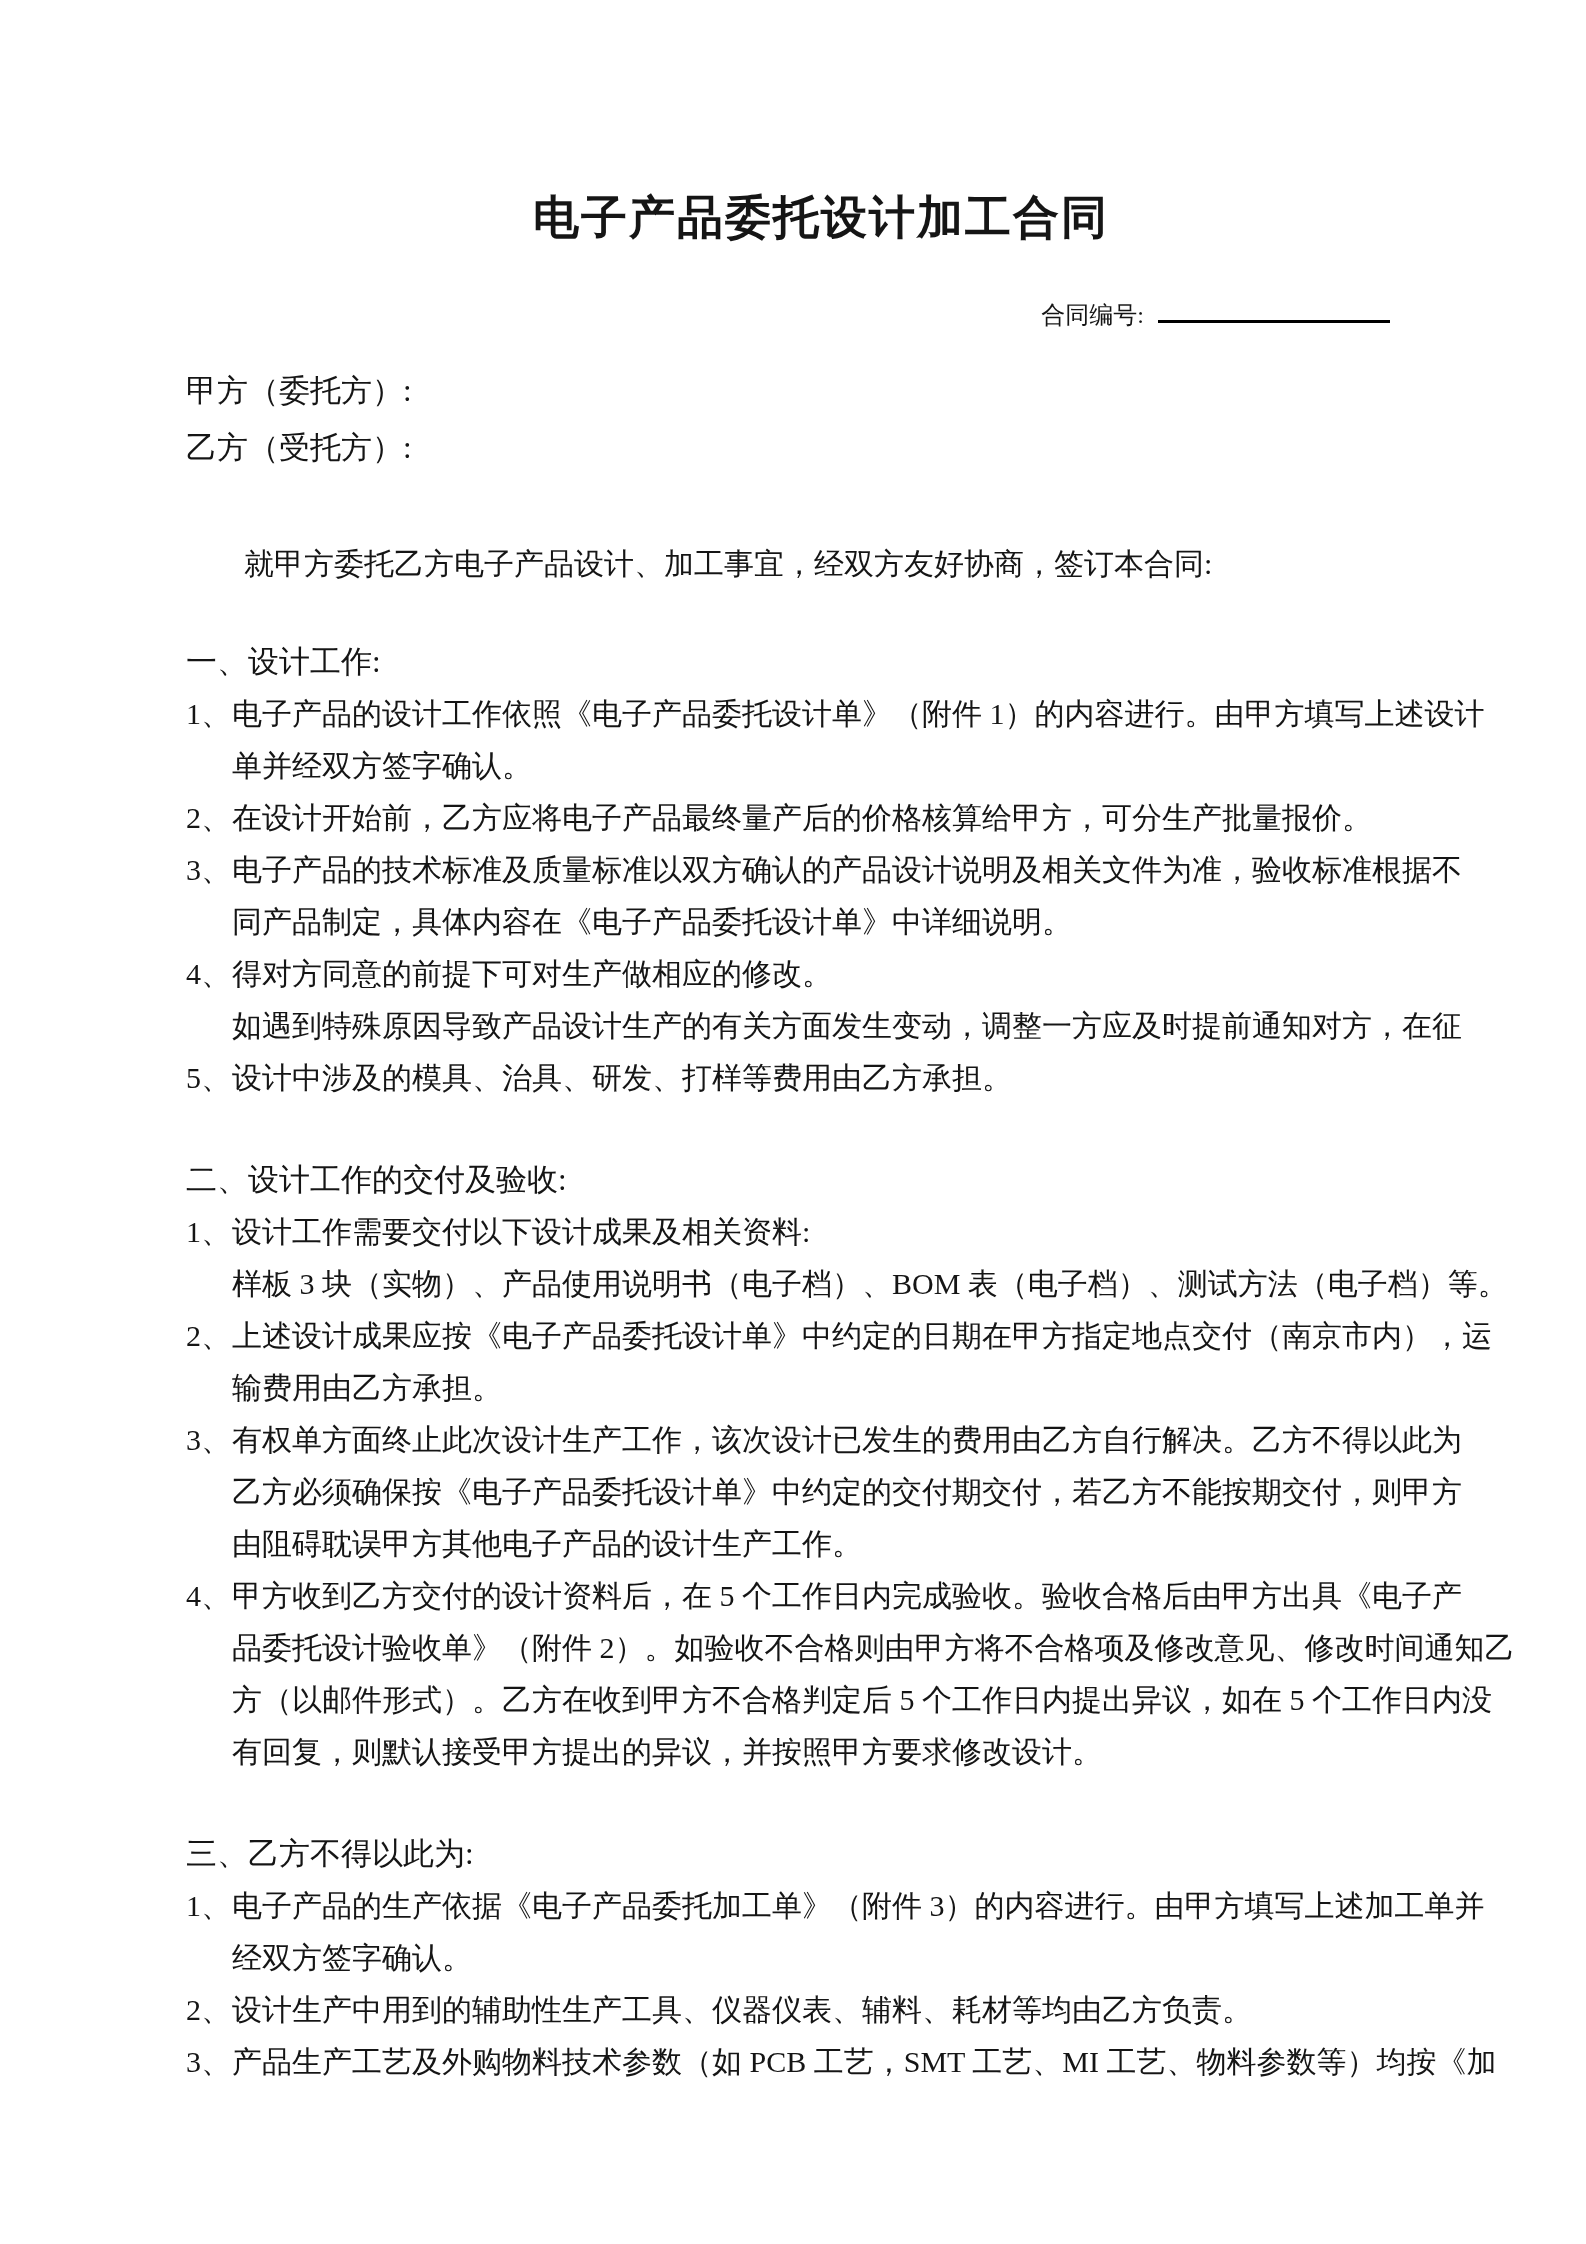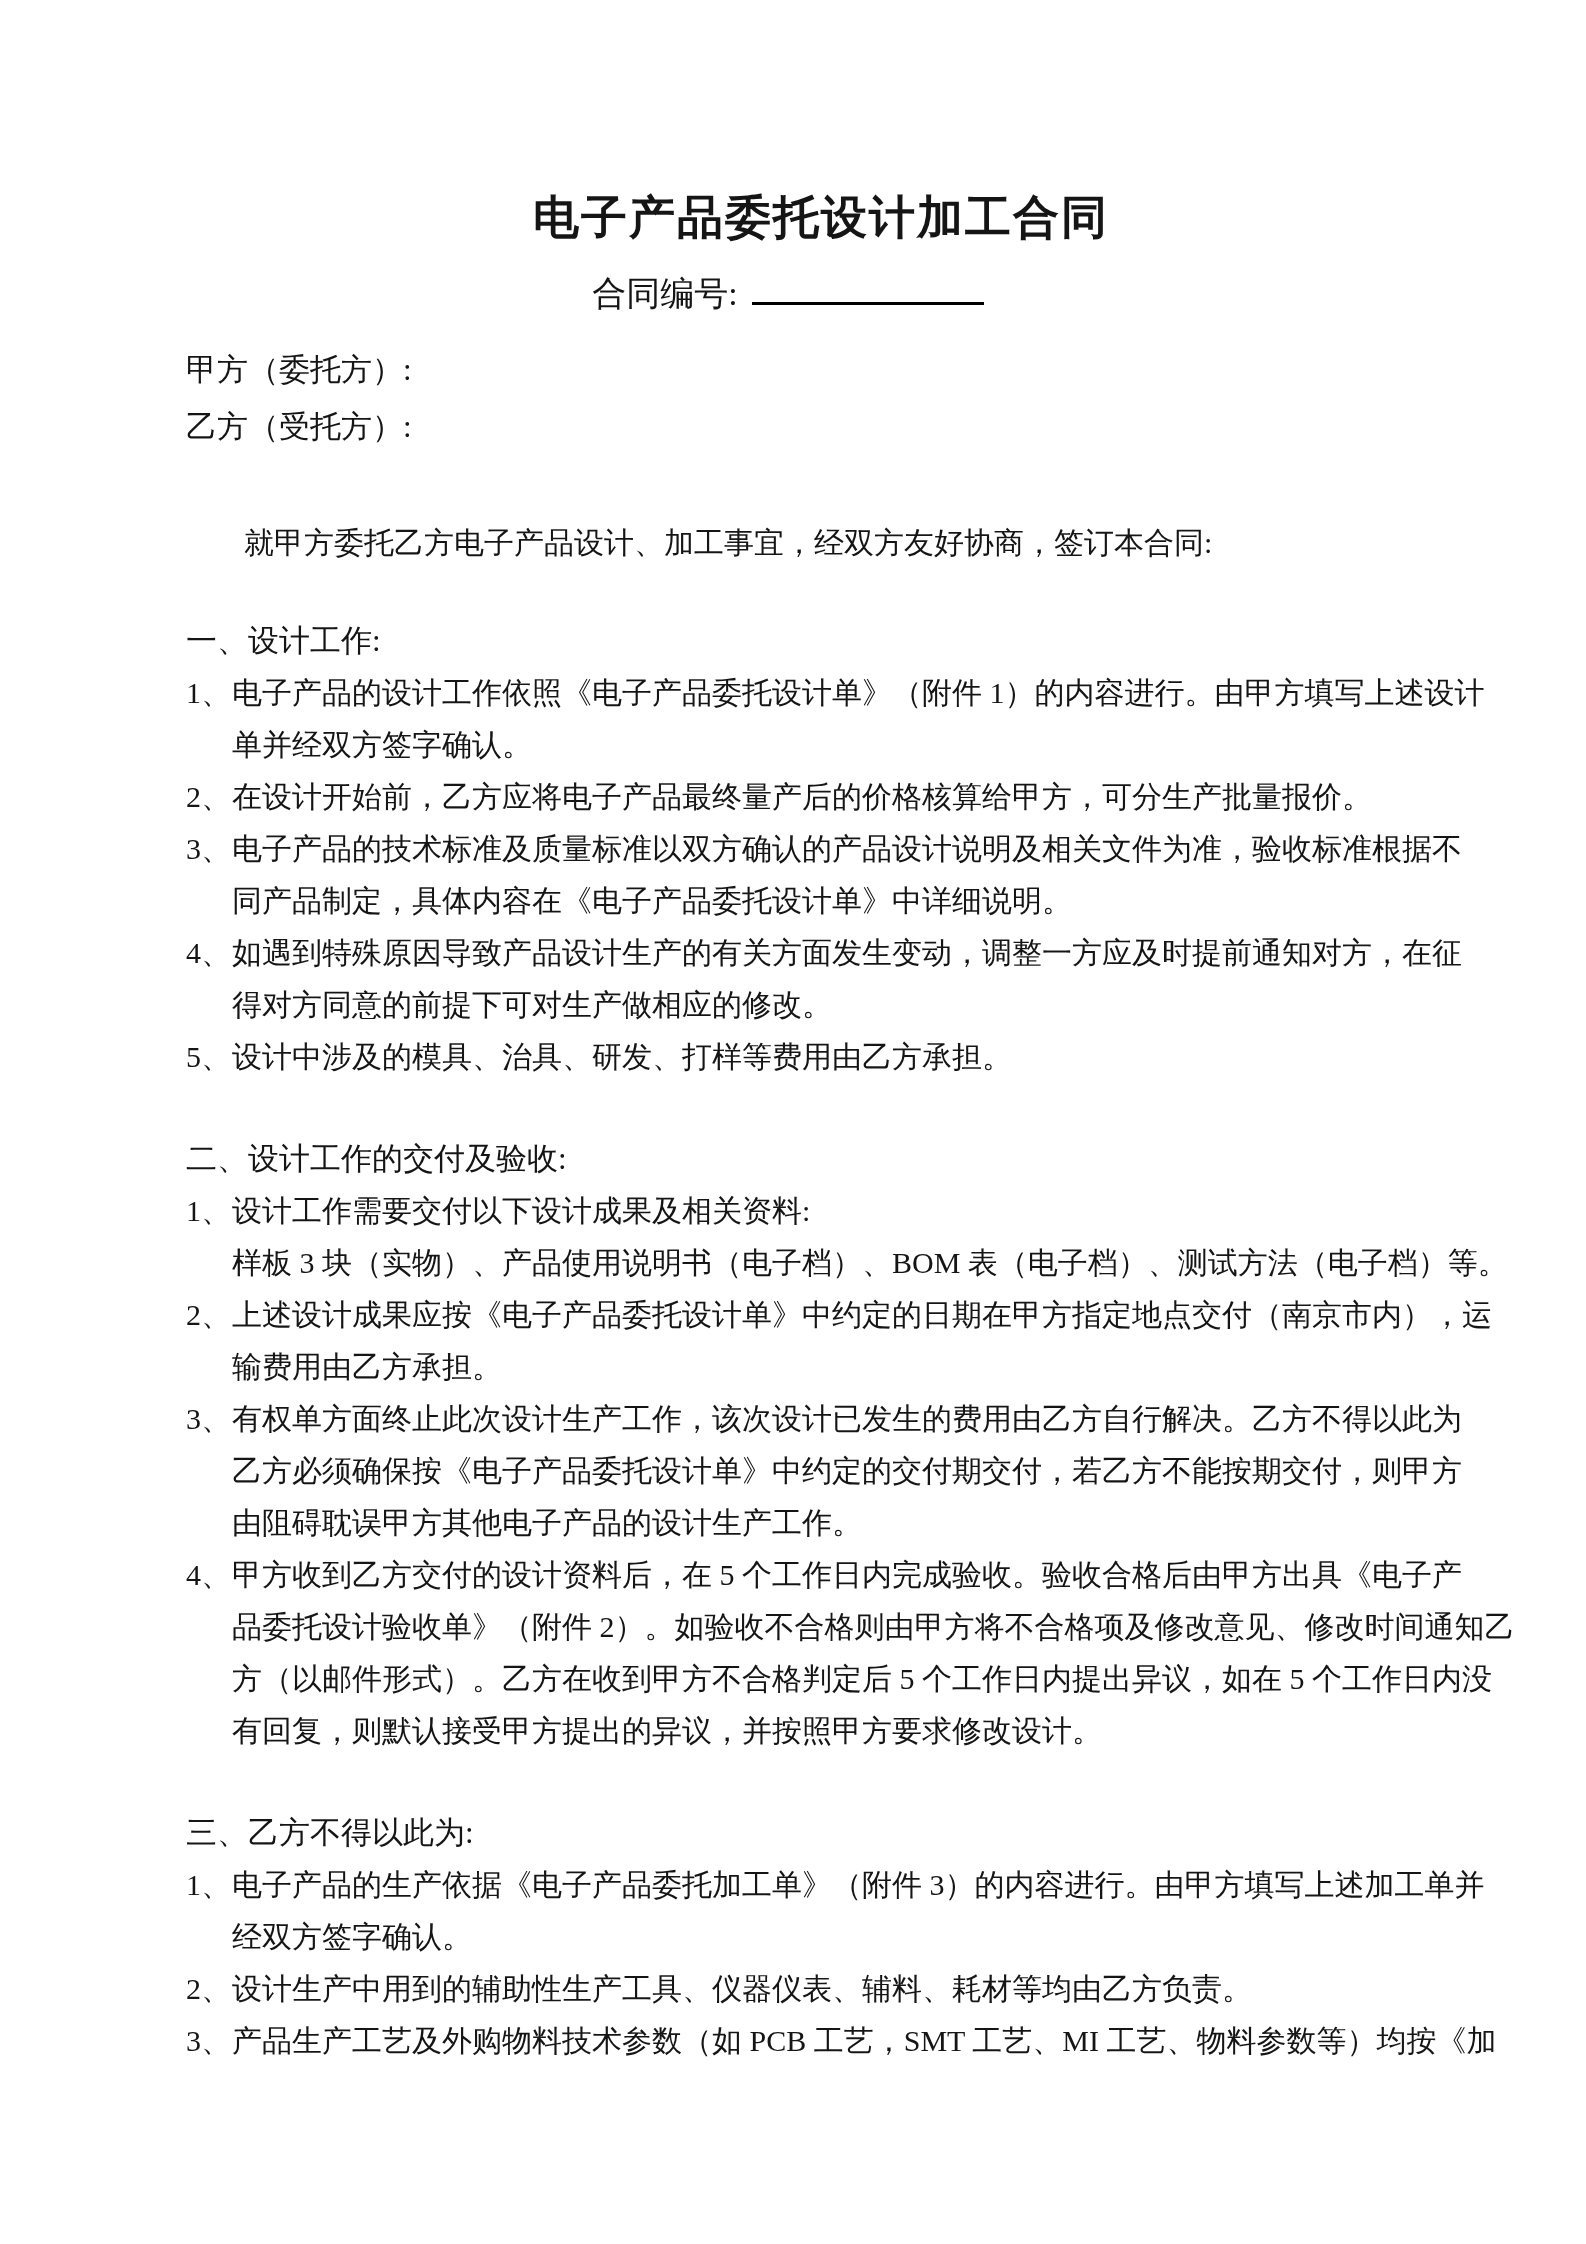--- a/index.html
+++ b/index.html
@@ -20,24 +20,24 @@
   }
   .title {
     margin-top: 38px;
     text-align: center;
     font-size: 46px;
     font-weight: bold;
     letter-spacing: 2px;
     line-height: 60px;
   }
   .contract-line {
-    margin-top: 24px;
-    text-align: center;
+    margin-top: 42px;
+    text-align: right;
     padding-right: 66px;
-    font-size: 34px;
+    font-size: 24px;
     line-height: 42px;
     white-space: nowrap;
   }
   .blank-underline {
     display: inline-block;
     width: 232px;
     height: 30px;
     margin-left: 14px;
     border-bottom: 3px solid #000;
     vertical-align: baseline;
@@ -103,22 +103,22 @@
       <span class="num">2、</span>
       <span class="line">在设计开始前，乙方应将电子产品最终量产后的价格核算给甲方，可分生产批量报价。</span>
     </div>
     <div class="item">
       <span class="num">3、</span>
       <span class="line">电子产品的技术标准及质量标准以双方确认的产品设计说明及相关文件为准，验收标准根据不</span>
       <span class="line">同产品制定，具体内容在《电子产品委托设计单》中详细说明。</span>
     </div>
     <div class="item">
       <span class="num">4、</span>
+      <span class="line">得对方同意的前提下可对生产做相应的修改。</span>
       <span class="line">如遇到特殊原因导致产品设计生产的有关方面发生变动，调整一方应及时提前通知对方，在征</span>
-      <span class="line">得对方同意的前提下可对生产做相应的修改。</span>
     </div>
     <div class="item">
       <span class="num">5、</span>
       <span class="line">设计中涉及的模具、治具、研发、打样等费用由乙方承担。</span>
     </div>
   </div>
 
   <div class="section">
     <div class="sec-heading">二、设计工作的交付及验收:</div>
 

